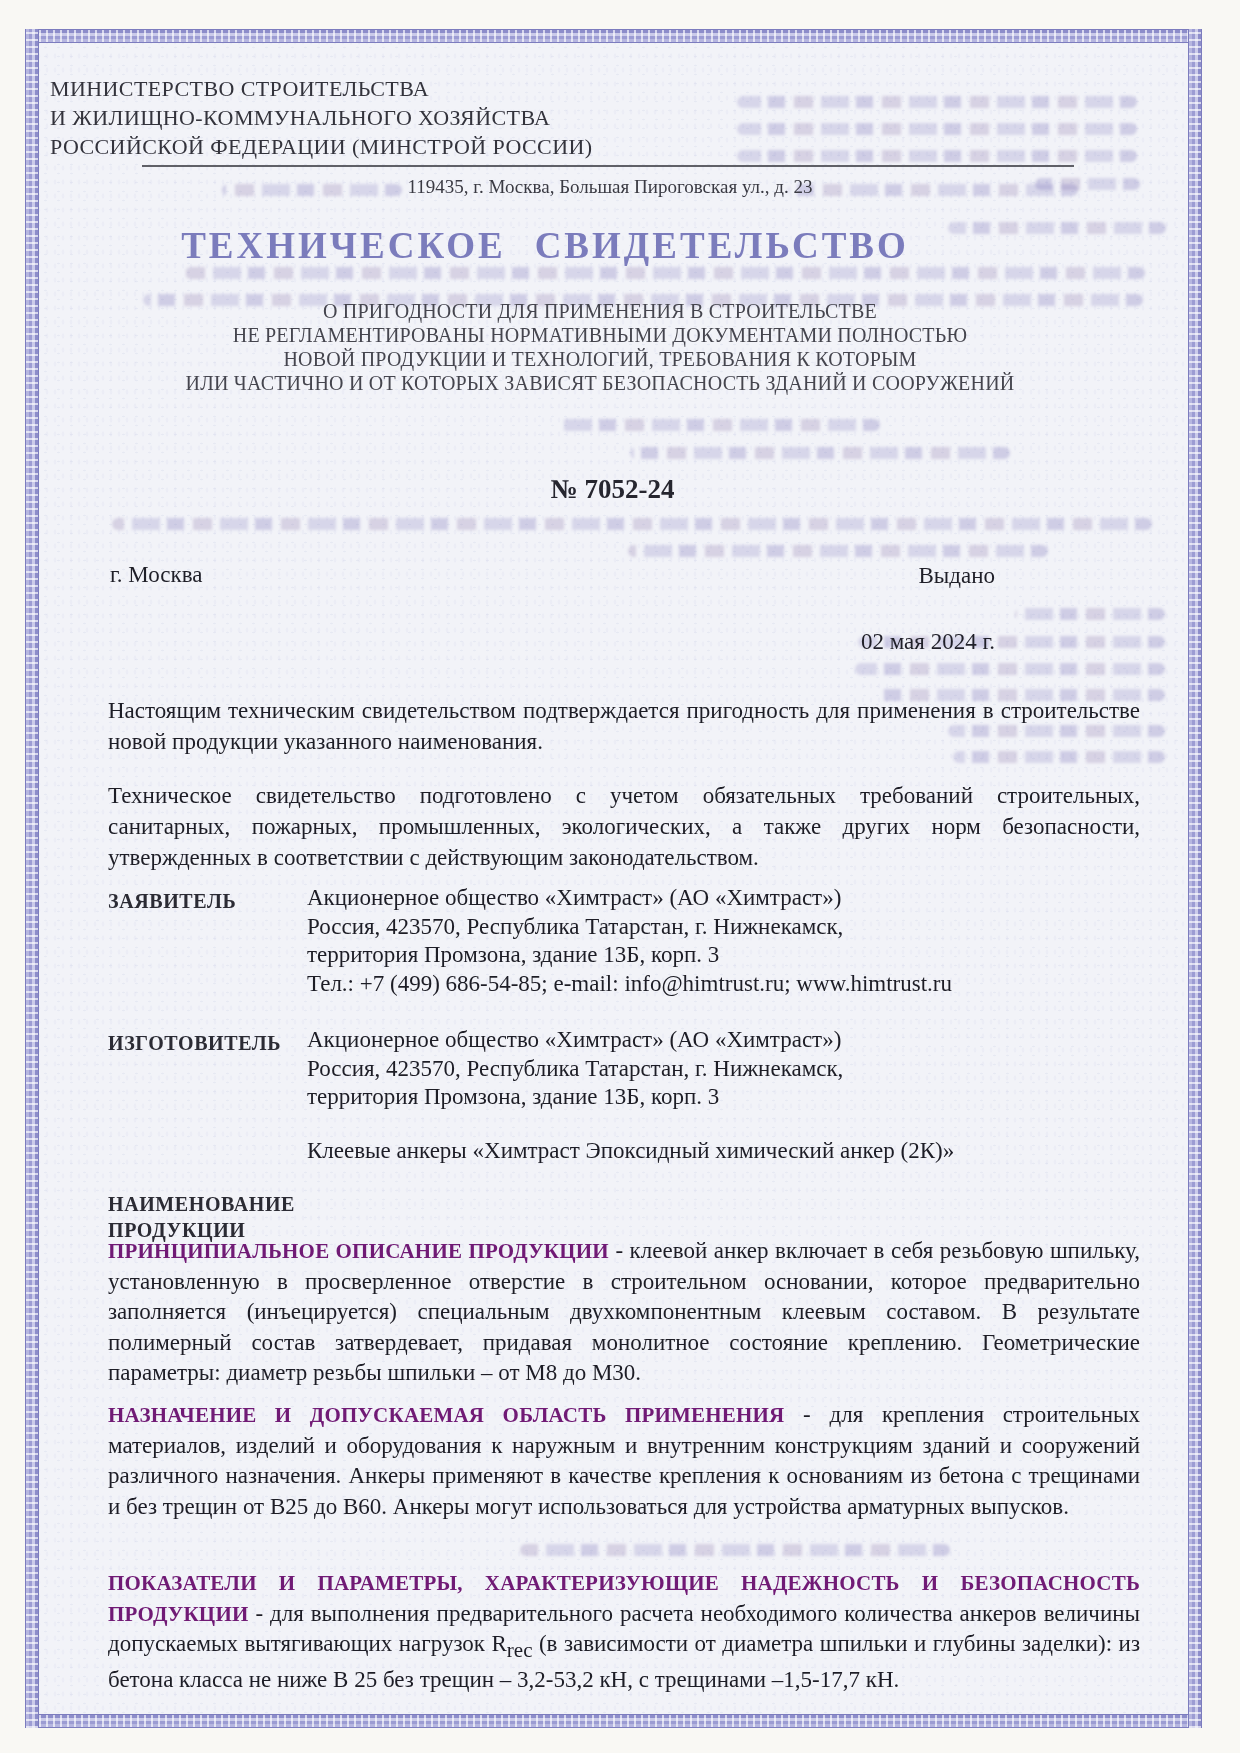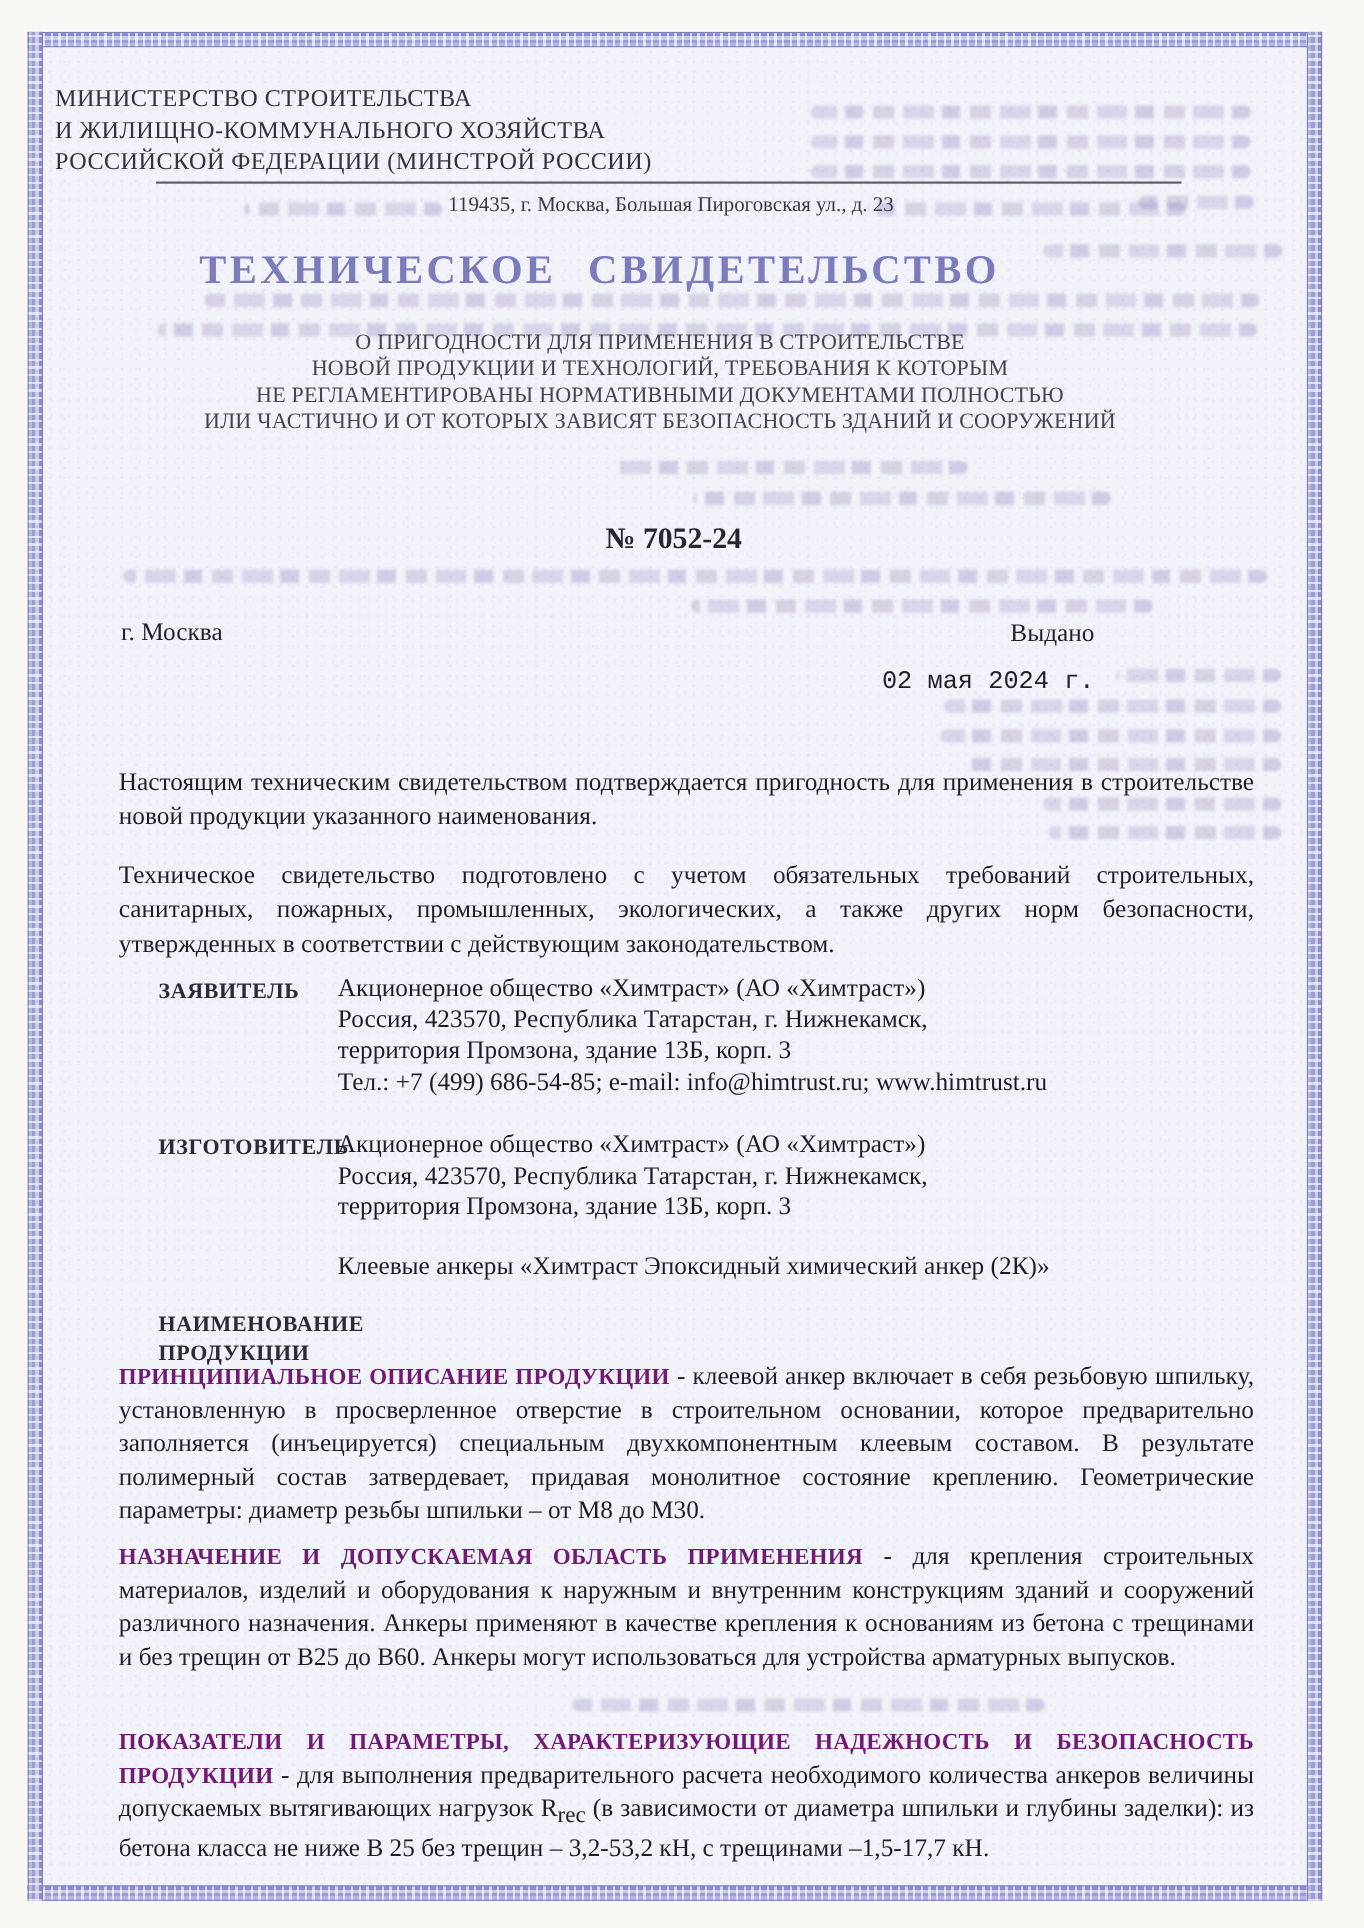--- a/index.html
+++ b/index.html
@@ -54,28 +54,28 @@
   .subtitle{
     left:70px;top:299px;width:1060px;text-align:center;
     font-weight:normal;font-size:20px;line-height:24px;color:#45454e;letter-spacing:0.2px;
   }
   .number{
     left:90px;top:474px;width:1045px;text-align:center;
     font-weight:bold;font-size:27px;color:#26262f;
   }
   .city{left:110px;top:562px;font-size:23px;}
   .issued{left:695px;top:562px;width:300px;text-align:right;font-size:23px;line-height:27px;}
-  .issued .date{display:block;margin-top:17px;font-family:Liberation Mono, monospace;}
+  .issued .date{display:block;margin-top:39px;}
   .para{
     left:108px;width:1032px;font-size:23px;line-height:31px;
     text-align:justify;color:#1d1d26;
   }
   .p1{top:695px;} .p2{top:780px;}
   .flabel{
-    left:108px;font-weight:bold;font-size:20px;letter-spacing:0.6px;color:#2b2b34;line-height:26px;margin-left:36px;
+    left:108px;font-weight:bold;font-size:20px;letter-spacing:0.6px;color:#2b2b34;line-height:26px;
   }
   .fvalue{left:307px;width:833px;font-size:23px;line-height:28.5px;color:#1d1d26;}
   .lab-applicant{top:888px;} .val-applicant{top:884px;}
   .lab-manufacturer{top:1030px;} .val-manufacturer{top:1026px;}
   .lab-product{top:1191px;} .val-product{top:1137px;}
   .section{
     left:108px;width:1032px;font-size:23px;line-height:30.5px;
     text-align:justify;color:#1d1d26;
   }
   .section b{font-size:21px;letter-spacing:0.2px;color:#701a75;}
@@ -133,22 +133,22 @@
 </div>
 
 <div class="abs rule"></div>
 
 <div class="abs address">119435, г. Москва, Большая Пироговская ул., д. 23</div>
 
 <div class="abs doc-title">ТЕХНИЧЕСКОЕ СВИДЕТЕЛЬСТВО</div>
 
 <div class="abs subtitle">
   <div>О ПРИГОДНОСТИ ДЛЯ ПРИМЕНЕНИЯ В СТРОИТЕЛЬСТВЕ</div>
+  <div>НЕ РЕГЛАМЕНТИРОВАНЫ НОРМАТИВНЫМИ ДОКУМЕНТАМИ ПОЛНОСТЬЮ</div>
   <div>НОВОЙ ПРОДУКЦИИ И ТЕХНОЛОГИЙ, ТРЕБОВАНИЯ К КОТОРЫМ</div>
-  <div>НЕ РЕГЛАМЕНТИРОВАНЫ НОРМАТИВНЫМИ ДОКУМЕНТАМИ ПОЛНОСТЬЮ</div>
   <div>ИЛИ ЧАСТИЧНО И ОТ КОТОРЫХ ЗАВИСЯТ БЕЗОПАСНОСТЬ ЗДАНИЙ И СООРУЖЕНИЙ</div>
 </div>
 
 <div class="abs number">№ 7052-24</div>
 
 <div class="abs city">г. Москва</div>
 
 <div class="abs issued">
   <span>Выдано</span>
   <span class="date">02 мая 2024 г.</span>

